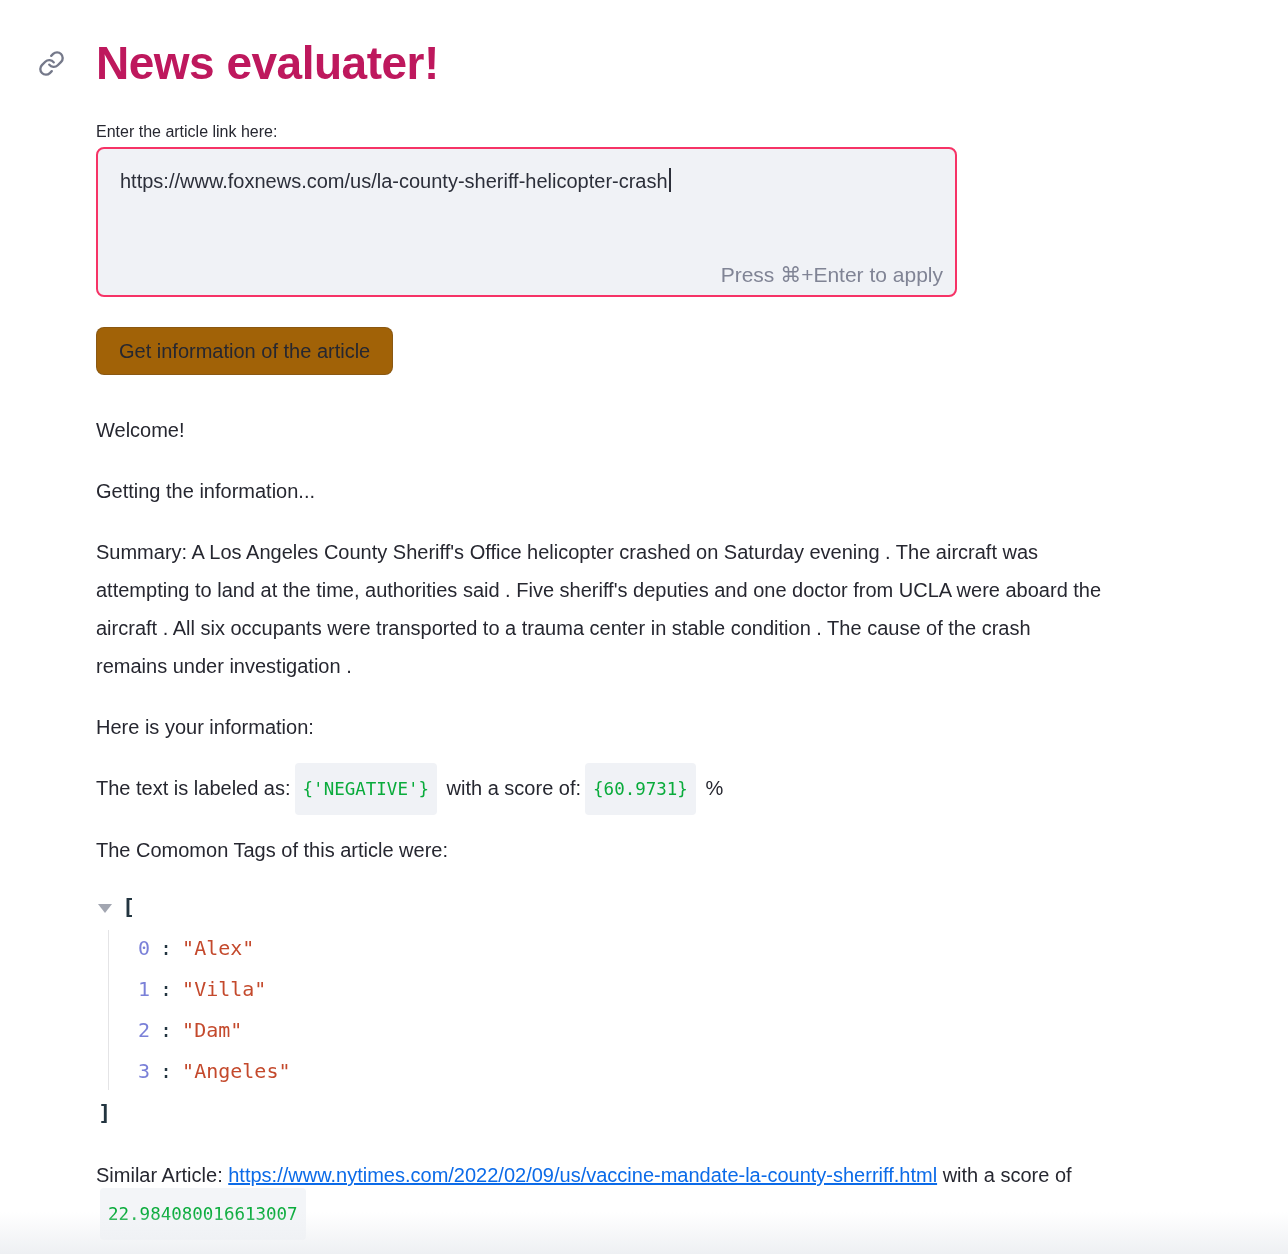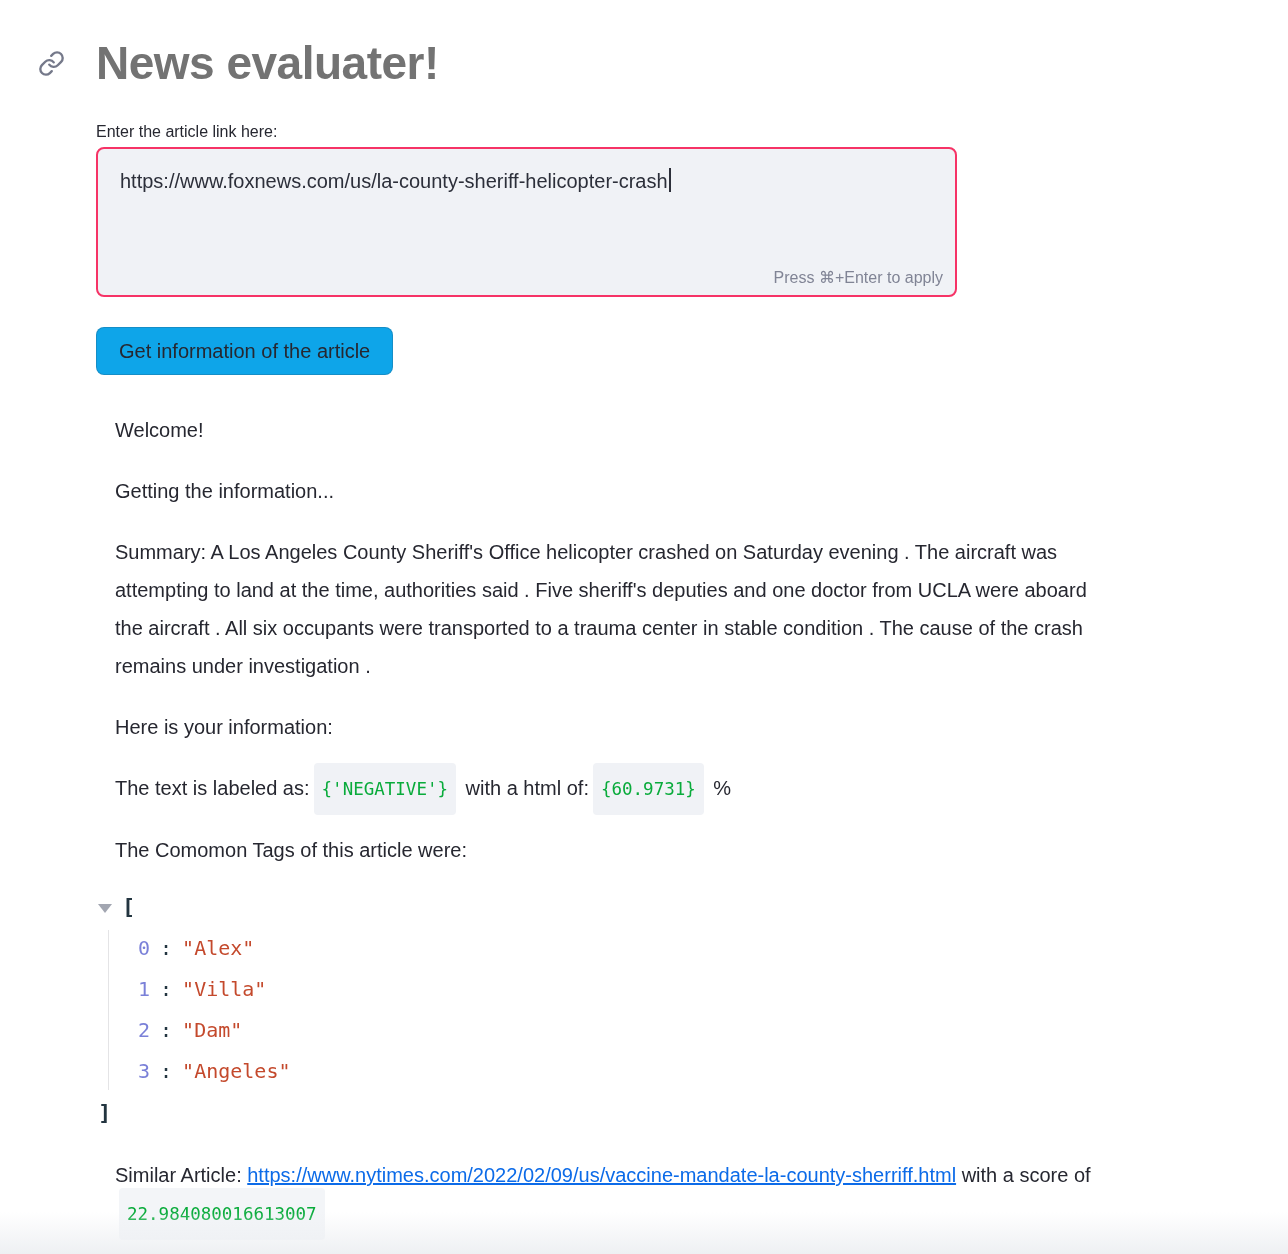--- a/index.html
+++ b/index.html
@@ -29,21 +29,21 @@
   }
   .anchor-icon {
     position: absolute;
     left: 38px;
     margin-top: 4px;
     color: #75798a;
   }
   h1.title {
     font-size: 46px;
     font-weight: 700;
-    color: #737373;
+    color: #be185d;
     letter-spacing: -0.5px;
     line-height: 1.2;
   }
 
   
   .widget-label {
     font-size: 16px;
     color: #262730;
     margin-bottom: 6px;
   }
@@ -67,47 +67,46 @@
     width: 2px;
     height: 24px;
     background: #2c2f3a;
     vertical-align: text-bottom;
     margin-left: 1px;
   }
   .textarea-hint {
     position: absolute;
     right: 12px;
     bottom: 6px;
-    font-size: 16px;
+    font-size: 21px;
     color: #808495;
   }
 
   
   .stButton {
     margin-top: 30px;
     display: inline-block;
-    background: #0ea5e9;
+    background: #a16207;
     border: 1px solid rgba(49, 51, 63, 0.2);
     border-radius: 8px;
     padding: 10px 22px;
     font-size: 20px;
     font-family: "Liberation Sans", sans-serif;
     color: #262730;
     cursor: pointer;
     line-height: 1.3;
   }
 
   
   .md { margin-top: 36px; width: 1010px; }
   .md p {
     font-size: 20px;
     line-height: 38px;
     margin-bottom: 23px;
     color: #262730;
-    margin-left: 19px;
   }
   .md p:last-child { margin-bottom: 0; }
 
   
   code.inline {
     font-family: "DejaVu Sans Mono", monospace;
     font-size: 17.5px;
     color: #09ab3b;
     background: #f0f2f6;
     border-radius: 4px;
@@ -198,21 +197,21 @@
     </div>
 
     <button class="stButton">Get information of the article</button>
 
     <div class="md">
       <p>Welcome!</p>
       <p>Getting the information...</p>
       <p>Summary: A Los Angeles County Sheriff's Office helicopter crashed on Saturday evening . The aircraft was attempting to land at the time, authorities said . Five sheriff's deputies and one doctor from UCLA were aboard the aircraft . All six occupants were transported to a trauma center in stable condition . The cause of the crash remains under investigation .</p>
       <p>Here is your information:</p>
 
-      <p><span>The text is labeled as:</span><code class="inline">{'NEGATIVE'}</code> <span>with a html of:</span><code class="inline">{60.9731}</code> <span>%</span></p>
+      <p><span>The text is labeled as:</span><code class="inline">{'NEGATIVE'}</code> <span>with a score of:</span><code class="inline">{60.9731}</code> <span>%</span></p>
 
       <p>The Comomon Tags of this article were:</p>
 
       <div class="json-block">
         <div class="json-open-row">
           <span class="json-caret"></span>
           <span class="json-open">[</span>
         </div>
         <div class="json-rows">
           <div class="json-row"><span class="json-index">0</span><span class="json-colon">:</span><span class="json-string">"Alex"</span></div>

